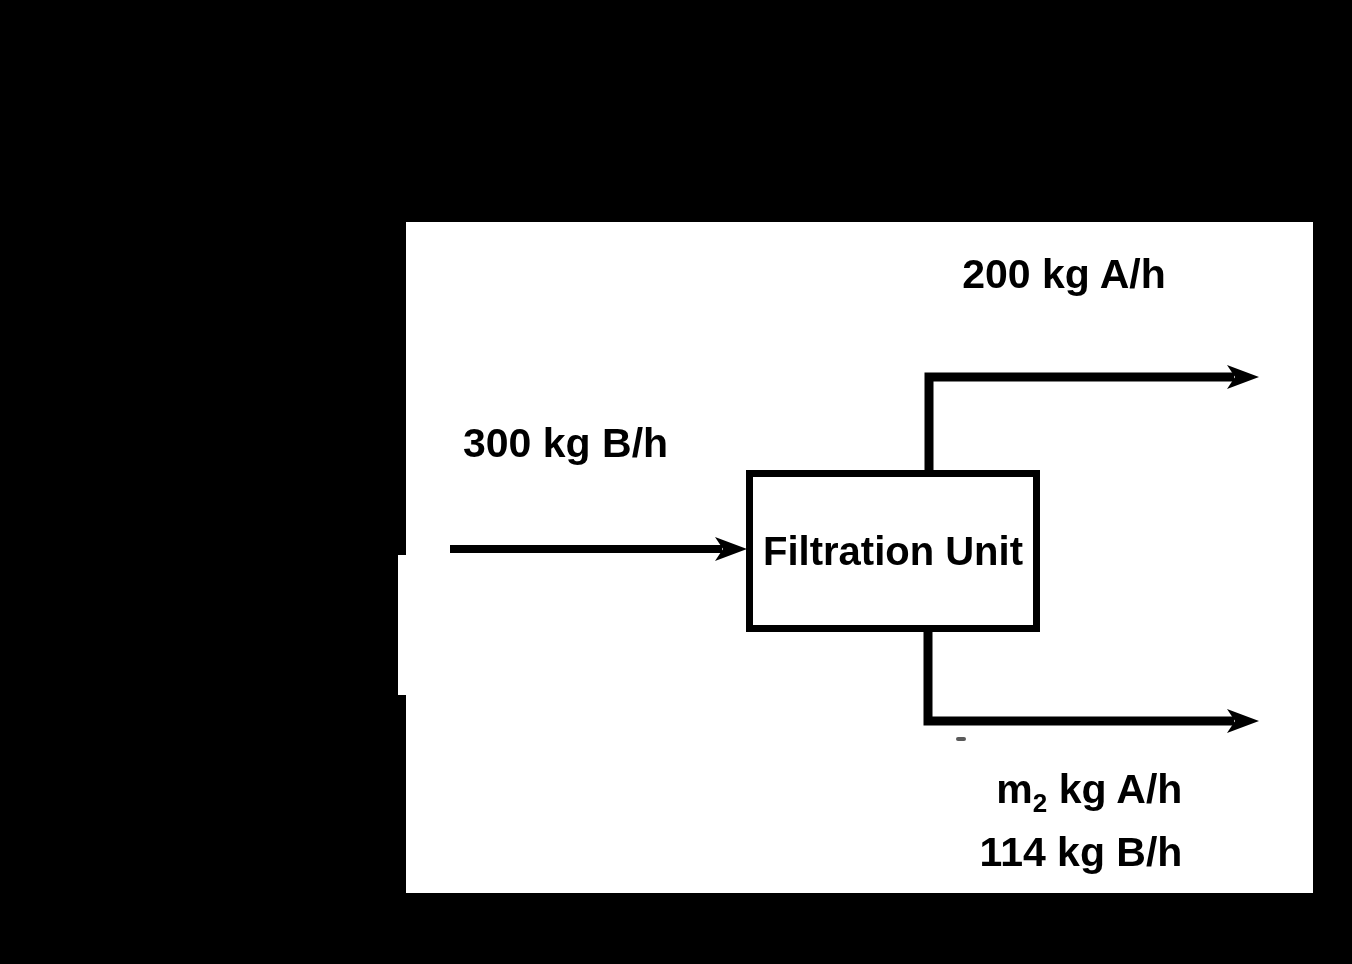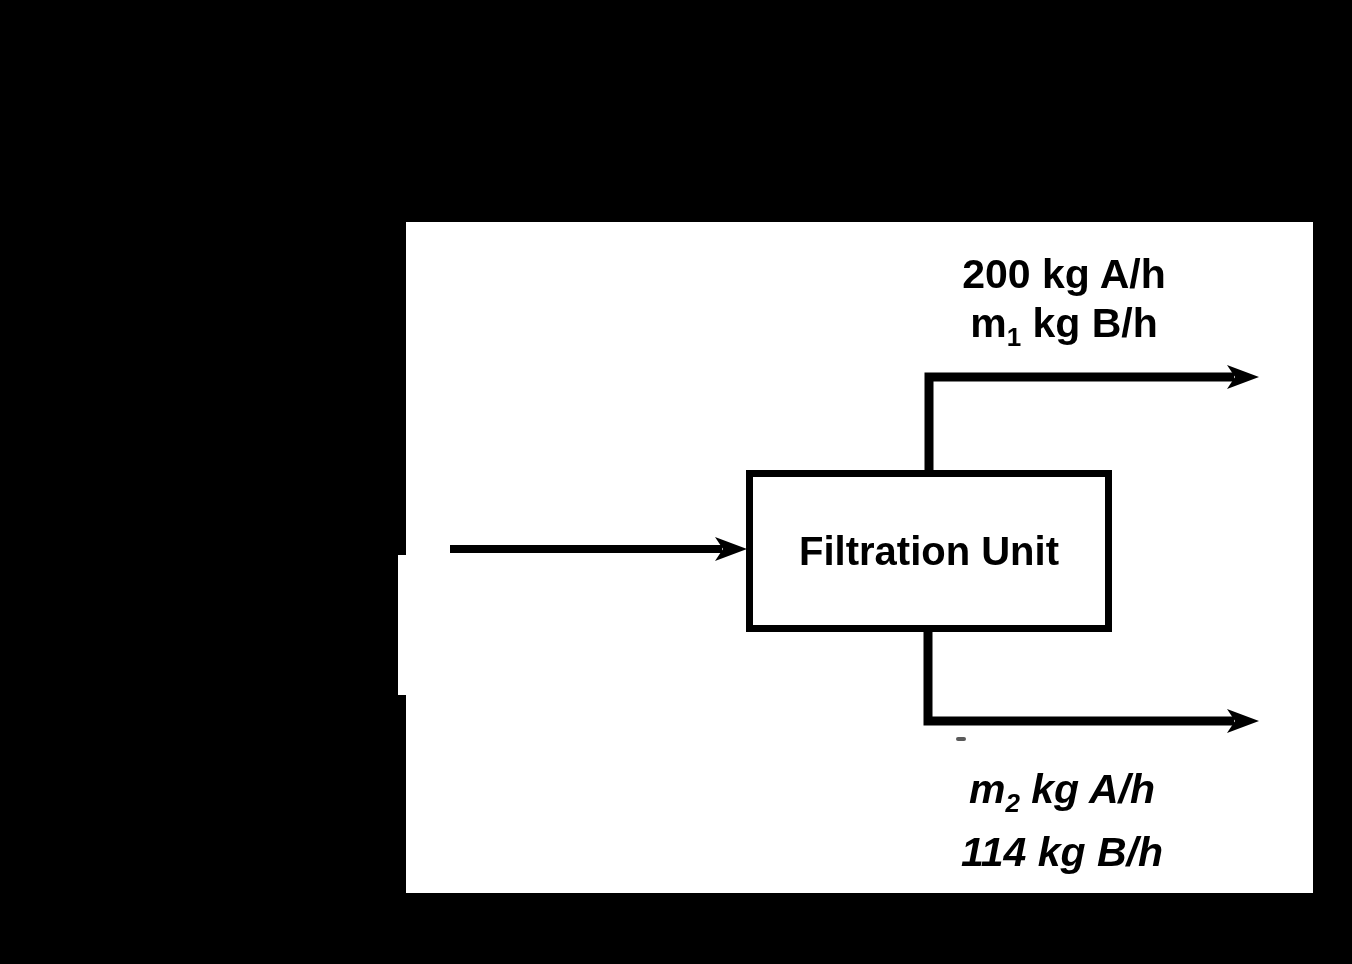--- a/index.html
+++ b/index.html
@@ -22,21 +22,21 @@
     width: 10px; height: 140px;
     background: #ffffff;
   }
   .lines {
     position: absolute; left: 0; top: 0;
     width: 907px; height: 671px;
   }
   .unit-box {
     position: absolute;
     left: 340px; top: 248px;
-    width: 366px; height: 162px;
+    width: 294px; height: 162px;
     box-sizing: border-box;
     border: 7px solid #000000;
     background: #ffffff;
     display: flex; align-items: center; justify-content: center;
   }
   .unit-label {
     font-size: 40px;
     font-weight: bold;
     color: #000000;
     white-space: nowrap;
@@ -44,21 +44,21 @@
   .label-block {
     position: absolute;
     color: #000000;
     font-size: 41px;
     font-weight: bold;
     line-height: 49px;
     white-space: nowrap;
   }
   .centered {
     transform: translateX(-50%);
-    text-align: center;
+    text-align: right;
   }
   .subscript {
     font-size: 26px;
     vertical-align: -9px;
   }
   .artifact-dash {
     position: absolute;
     left: 550px; top: 515px;
     width: 10px; height: 4px;
     background: #5a5a5a;
@@ -81,28 +81,28 @@
 
     <path d="M522 406 V499 H828" stroke="#000000" stroke-width="9" fill="none"></path>
     <path d="M853 499 L821 487 L829 499 L821 511 Z" fill="#000000"></path>
   </svg>
 
   <div class="unit-box">
     <span class="unit-label">Filtration Unit</span>
   </div>
 
   <div class="label-block" style="left:57px; top:197px;">
+    <div>300 kg B/h</div>
   </div>
 
   <div class="label-block centered" style="left:658px; top:28px;">
     <div>200 kg A/h</div>
-    <div><span>m</span><span class="subscript">1</span><span> kg B/h</span></div>
   </div>
 
-  <div class="label-block centered" style="left:656px; top:543px;font-style:italic;">
+  <div class="label-block centered" style="left:675px; top:543px;">
     <div><span>m</span><span class="subscript">2</span><span> kg A/h</span></div>
     <div>114 kg B/h</div>
   </div>
 
   <div class="artifact-dash"></div>
 
 </div>
 
 <div class="edge-tab"></div>
 

